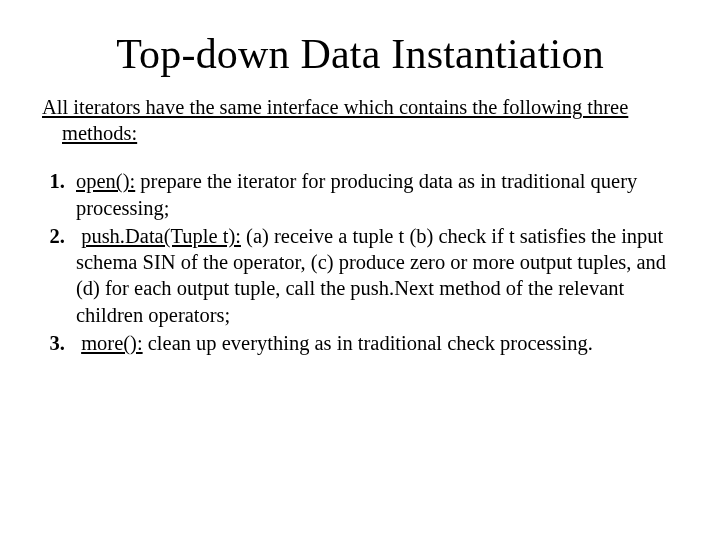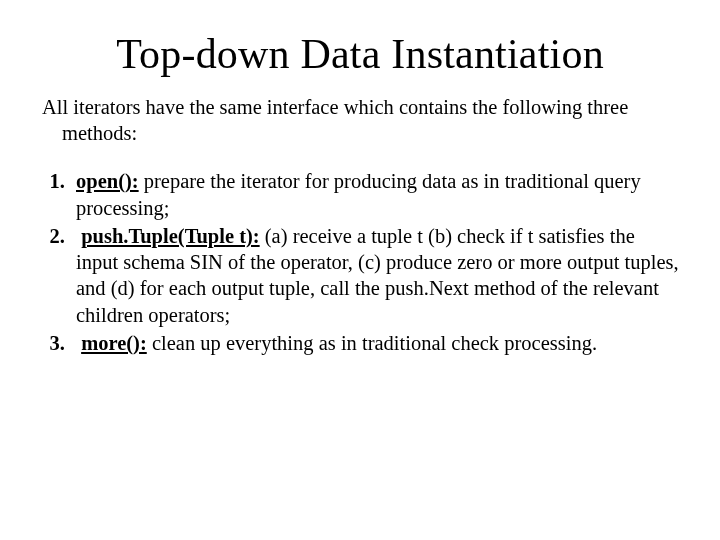--- a/index.html
+++ b/index.html
@@ -22,20 +22,21 @@
     text-align: center;
     margin: 8px 0 16px 0;
     font-weight: 400;
     letter-spacing: 0.2px;
   }
   .intro {
     font-size: 20.5px;
     line-height: 1.28;
     margin: 0 0 22px 0;
     padding-left: 2px;
+    text-decoration: underline;
   }
   .intro .hang {
     display: block;
     padding-left: 20px;
     text-indent: -20px;
   }
   ol.methods {
     margin: 0;
     padding: 0 0 0 30px;
     list-style: decimal;
@@ -43,40 +44,40 @@
     line-height: 1.28;
   }
   ol.methods li {
     padding-left: 6px;
     margin-bottom: 2px;
   }
   ol.methods li::marker {
     font-weight: 700;
   }
   .m-label {
-    font-weight: 700;
+    font-weight: 400;
   }
   .m-label .u {
     text-decoration: underline;
   }
 </style>
 </head>
 <body>
 
 <div class="slide">
   <h1 class="title">Top-down Data Instantiation</h1>
 
   <p class="intro">
     <span class="hang">All iterators have the same interface which contains the following three methods:</span>
   </p>
 
   <ol class="methods">
     <li>
       <span class="m-label"><span class="u">open():</span></span><span> prepare the iterator for producing data as in traditional query processing;</span>
     </li>
     <li>
-      &nbsp;<span class="m-label"><span class="u">push.Tuple(Tuple t):</span></span><span> (a) receive a tuple t (b) check if t satisfies the input schema SIN of the operator, (c) produce zero or more output tuples, and (d) for each output tuple, call the push.Next method of the relevant children operators;</span>
+      &nbsp;<span class="m-label"><span class="u">push.Data(Tuple t):</span></span><span> (a) receive a tuple t (b) check if t satisfies the input schema SIN of the operator, (c) produce zero or more output tuples, and (d) for each output tuple, call the push.Next method of the relevant children operators;</span>
     </li>
     <li>
       &nbsp;<span class="m-label"><span class="u">more():</span></span><span> clean up everything as in traditional check processing.</span>
     </li>
   </ol>
 </div>
 
 </body></html>

